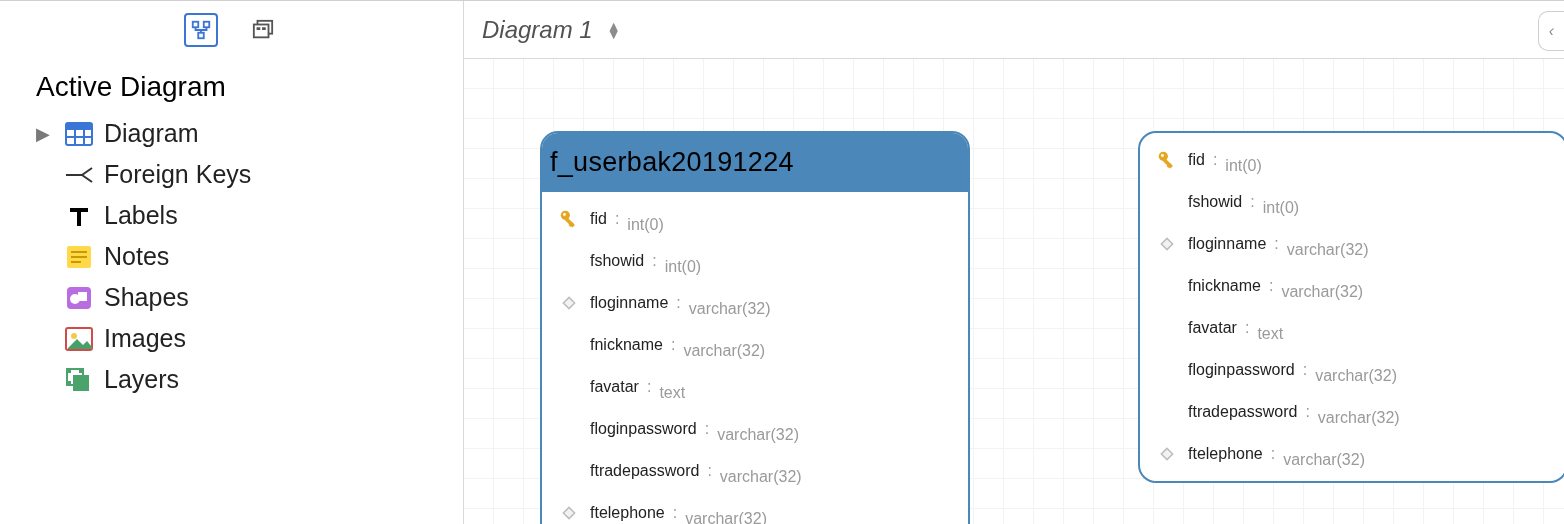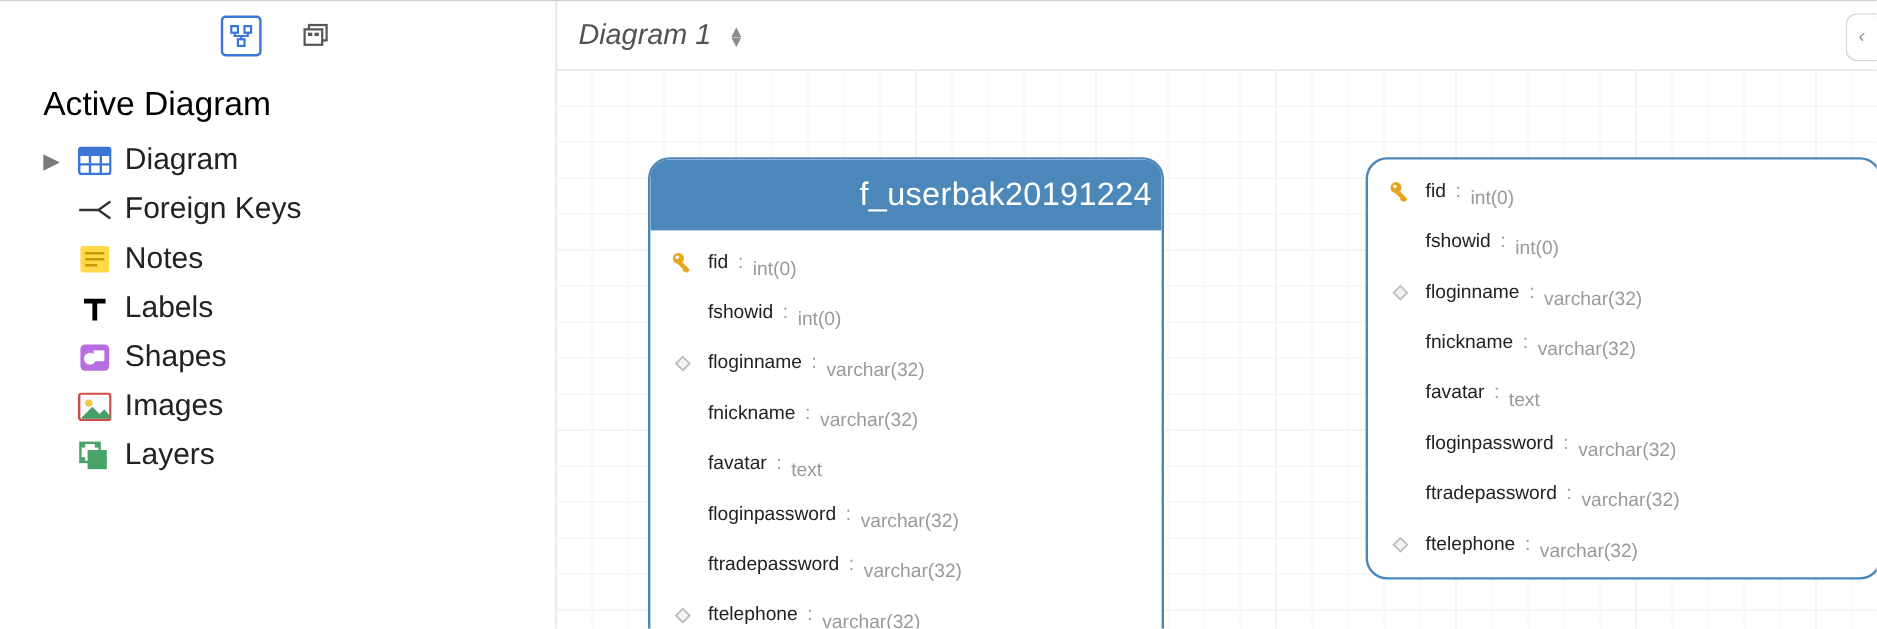--- a/index.html
+++ b/index.html
@@ -27,21 +27,21 @@
     background-color:#ffffff;
     background-image:
       linear-gradient(#f3f3f3 1px, transparent 1px),
       linear-gradient(90deg, #f3f3f3 1px, transparent 1px),
       linear-gradient(#e9e9e9 1px, transparent 1px),
       linear-gradient(90deg, #e9e9e9 1px, transparent 1px);
     background-size: 30px 30px, 30px 30px, 150px 150px, 150px 150px;
     background-position: -1px -1px, -1px -1px, -1px -1px, -1px -1px;
   }
   .entity { position:absolute; width:430px; background:#fff; border:2px solid #4b87b9; border-radius:18px; overflow:hidden; box-shadow:0 0 0 rgba(0,0,0,0); }
-  .entity-header { background:#4b87b9; color:#ffffff; text-align:right; font-size:27px; padding:14px 8px; font-weight:400; letter-spacing:.3px; }
+  .entity-header { background:#4b87b9; color:#000000; text-align:left; font-size:27px; padding:14px 8px; font-weight:400; letter-spacing:.3px; }
   .entity-cols { padding:6px 0; }
   .col-row { display:flex; align-items:center; gap:8px; padding:6px 14px; font-size:16px; }
   .col-icon { width:26px; display:flex; align-items:center; justify-content:center; }
   .col-name { color:#222; }
   .col-type { color:#9a9a9a;margin-top:12px; }
   .colon { color:#9a9a9a; }
   
   svg { display:block; }
 </style>
 </head>
@@ -95,38 +95,38 @@
                 <line x1="18" y1="10" x2="28" y2="3"></line>
                 <line x1="18" y1="10" x2="28" y2="17"></line>
               </svg>
           </span>
           <span>Foreign Keys</span>
         </div>
 
         <div class="tree-item">
           <span class="spacer"></span>
           <span class="icon">
+            <svg width="26" height="24" viewBox="0 0 26 24" fill="#000">
+                <path d="M4 4h18v4h-7v14h-4V8H4z"></path>
+              </svg>
+          </span>
+          <span>Labels</span>
+        </div>
+
+        <div class="tree-item">
+          <span class="spacer"></span>
+          <span class="icon">
             <svg width="26" height="24" viewBox="0 0 26 24">
                 <rect x="1" y="1" width="24" height="22" rx="2" fill="#ffd94a"></rect>
                 <line x1="5" y1="7" x2="21" y2="7" stroke="#c79a00" stroke-width="2"></line>
                 <line x1="5" y1="12" x2="21" y2="12" stroke="#c79a00" stroke-width="2"></line>
                 <line x1="5" y1="17" x2="15" y2="17" stroke="#c79a00" stroke-width="2"></line>
               </svg>
           </span>
           <span>Notes</span>
-        </div>
-
-        <div class="tree-item">
-          <span class="spacer"></span>
-          <span class="icon">
-            <svg width="26" height="24" viewBox="0 0 26 24" fill="#000">
-                <path d="M4 4h18v4h-7v14h-4V8H4z"></path>
-              </svg>
-          </span>
-          <span>Labels</span>
         </div>
 
         <div class="tree-item">
           <span class="spacer"></span>
           <span class="icon">
             <svg width="26" height="24" viewBox="0 0 26 24">
                 <rect x="1" y="1" width="24" height="22" rx="4" fill="#b86de0"></rect>
                 <circle cx="9" cy="13" r="5" fill="#fff"></circle>
                 <rect x="12" y="6" width="9" height="9" fill="#fff"></rect>
               </svg>

